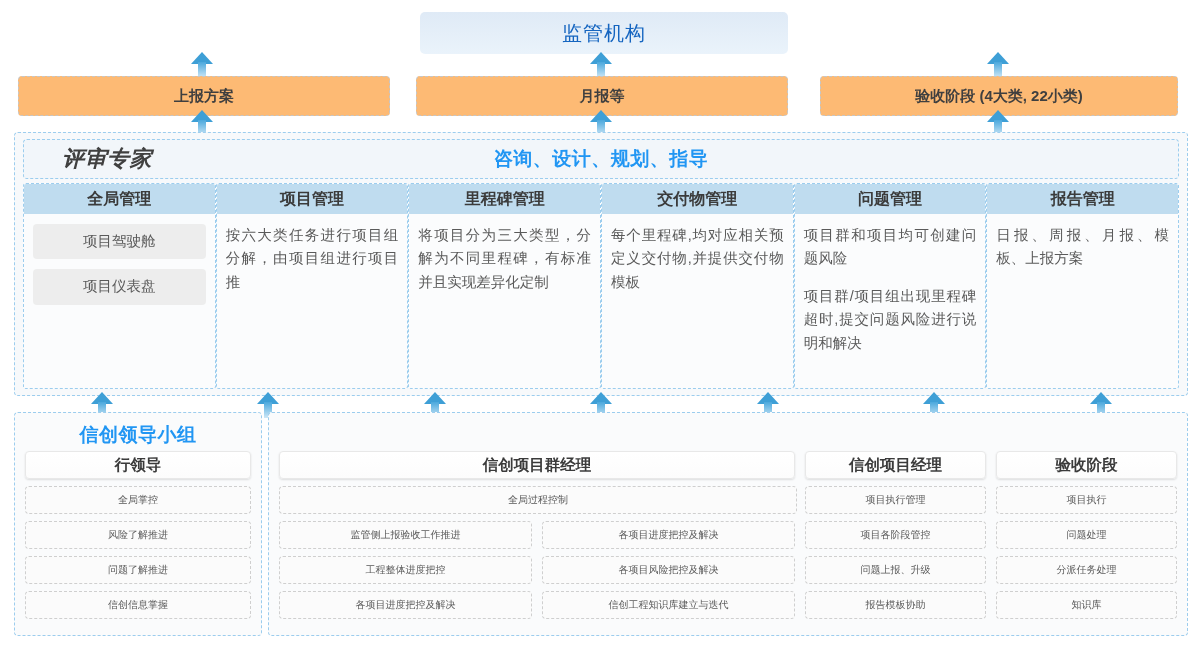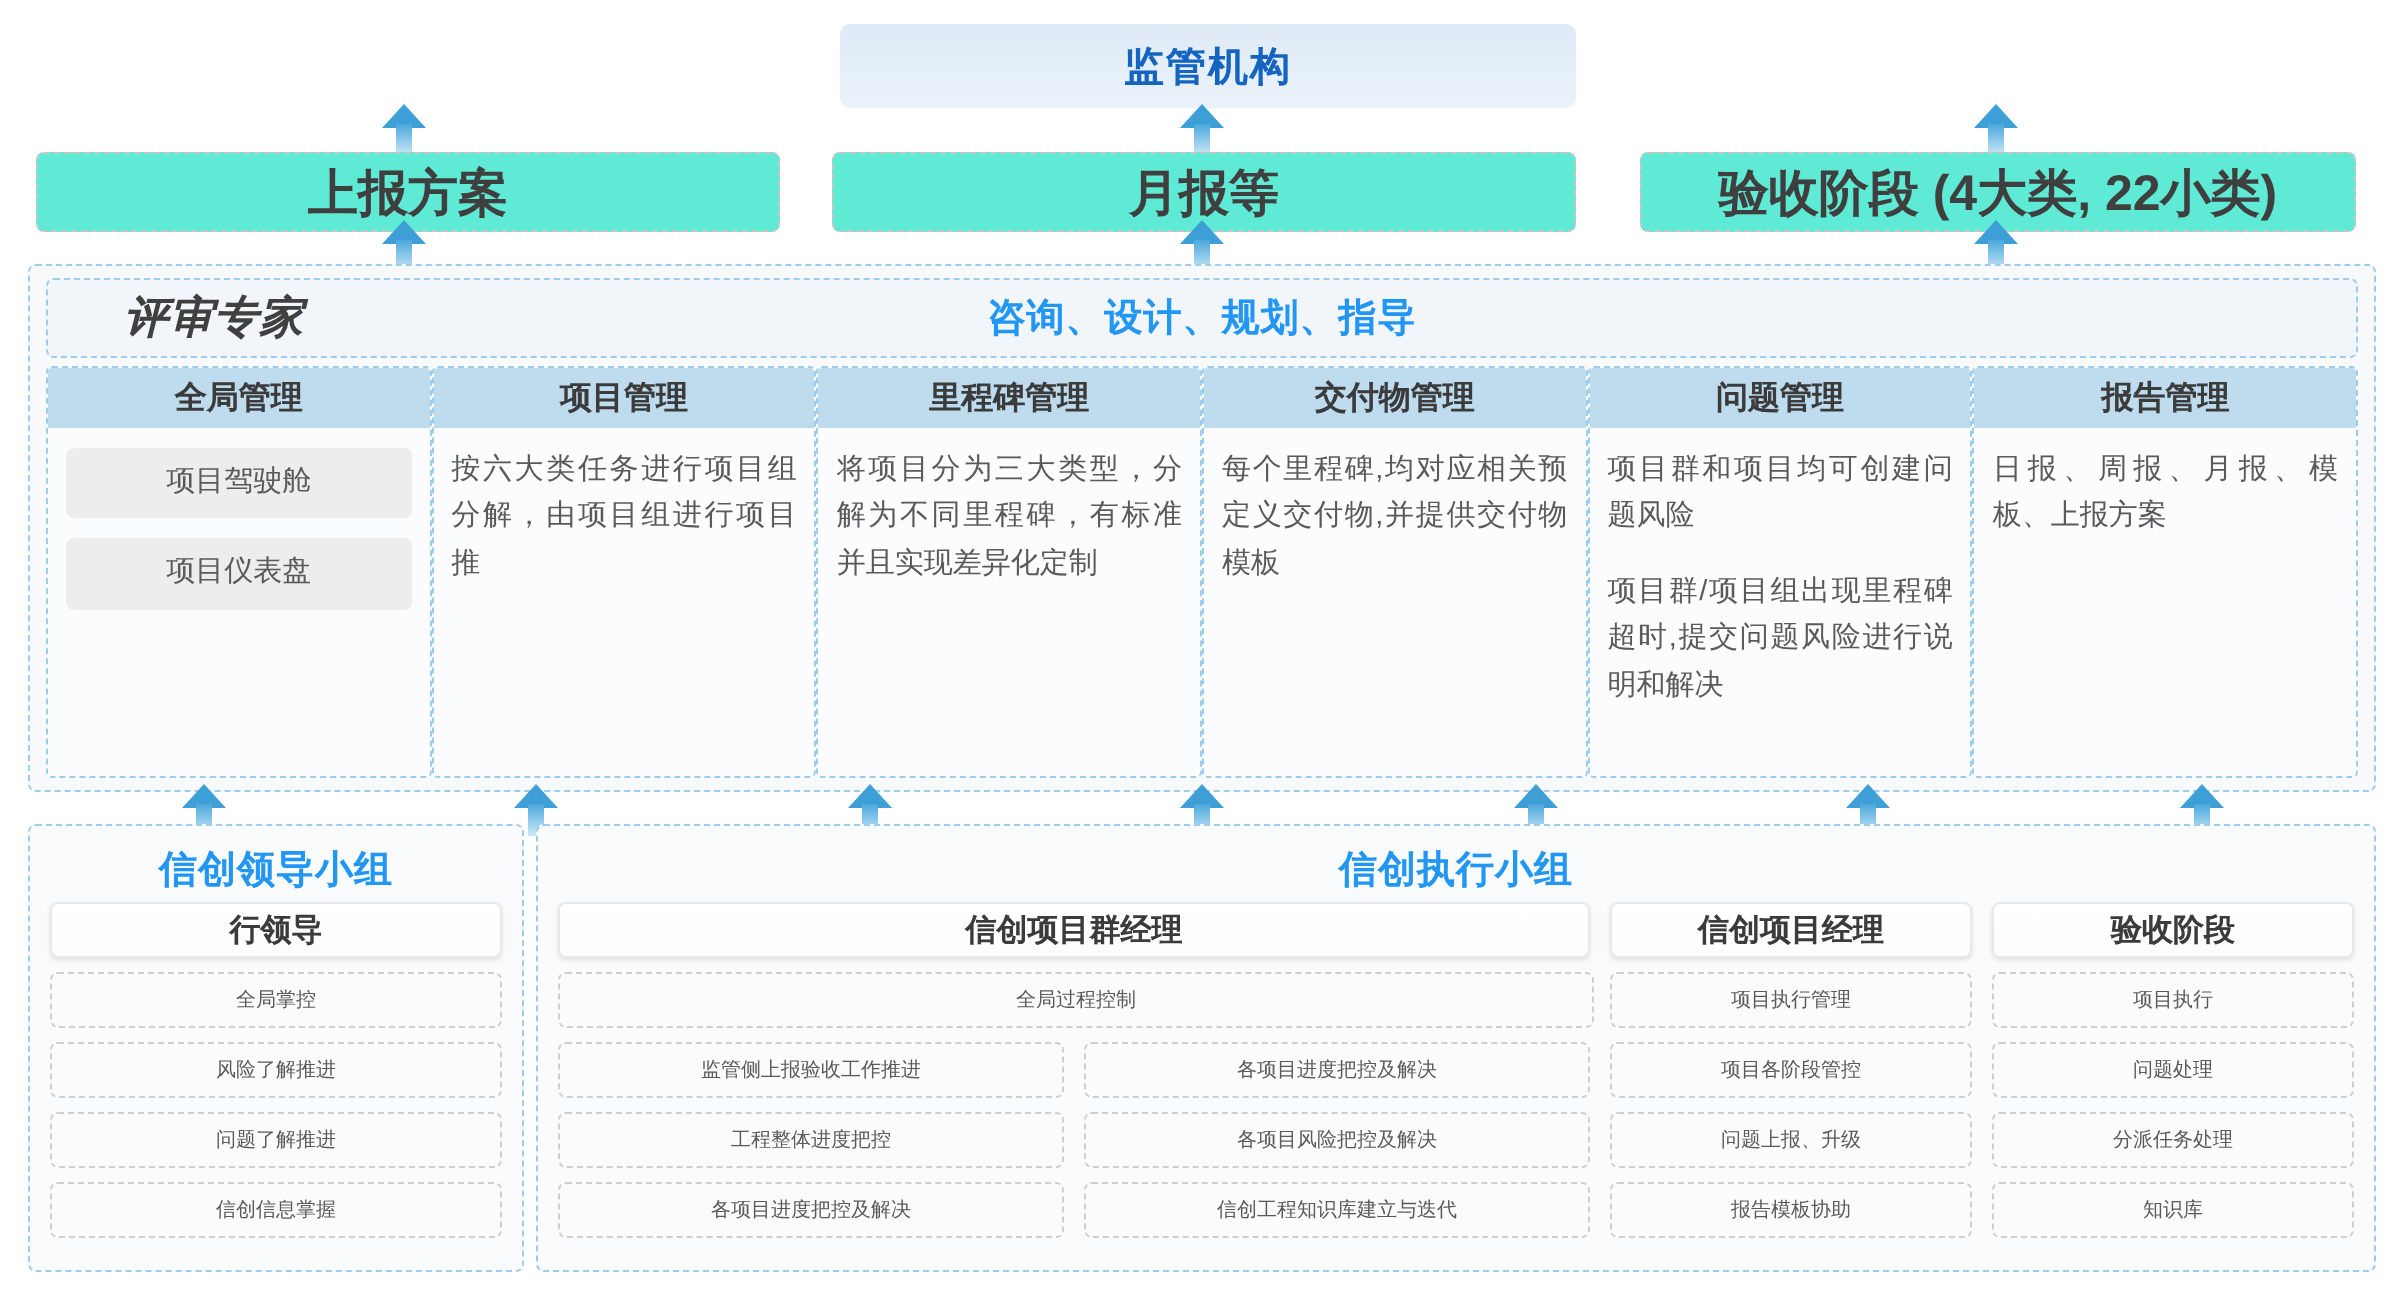--- a/index.html
+++ b/index.html
@@ -23,29 +23,29 @@
     border-left:11px solid transparent;border-right:11px solid transparent;
     border-bottom:12px solid #3e9fd6;
   }
 
   
   .regulator{
     position:absolute;left:420px;top:12px;width:368px;height:42px;
     background:linear-gradient(to bottom,#dfeaf6,#eaf3fb);
     border-radius:5px;
     display:flex;align-items:center;justify-content:center;
-    font-size:20px;font-weight:bold;color:#1565c0;letter-spacing:1px;
+    font-size:20px;font-weight:normal;color:#1565c0;letter-spacing:1px;
   }
 
   
   .reportbox{
     position:absolute;top:76px;height:38px;
-    background:#5eead4;border:1px dashed #c6c6c6;border-radius:4px;
+    background:#fdba74;border:1px dashed #c6c6c6;border-radius:4px;
     display:flex;align-items:center;justify-content:center;
-    font-size:25px;font-weight:bold;color:#3f3f3f;
+    font-size:15px;font-weight:bold;color:#3f3f3f;
   }
   #rb0{left:18px;width:370px;}
   #rb1{left:416px;width:370px;}
   #rb2{left:820px;width:356px;}
 
   
   .midpanel{
     position:absolute;left:14px;top:132px;width:1172px;height:262px;
     background:#f7f9fb;border:1px dashed #9ccdee;border-radius:4px;
   }
@@ -262,21 +262,20 @@
     <div class="leftstack">
       <div class="hdr">行领导</div>
       <div class="cell">全局掌控</div>
       <div class="cell">风险了解推进</div>
       <div class="cell">问题了解推进</div>
       <div class="cell">信创信息掌握</div>
     </div>
   </div>
 
   <div class="botright">
-    <div class="grp-title right">信创执行小组</div>
     <div class="rightgrid">
 
       <div class="rg-col rg-wide">
         <div class="hdr">信创项目群经理</div>
         <div class="cell full">全局过程控制</div>
         <div class="rg-row">
           <div class="cell">监管侧上报验收工作推进</div>
           <div class="cell">各项目进度把控及解决</div>
         </div>
         <div class="rg-row">

